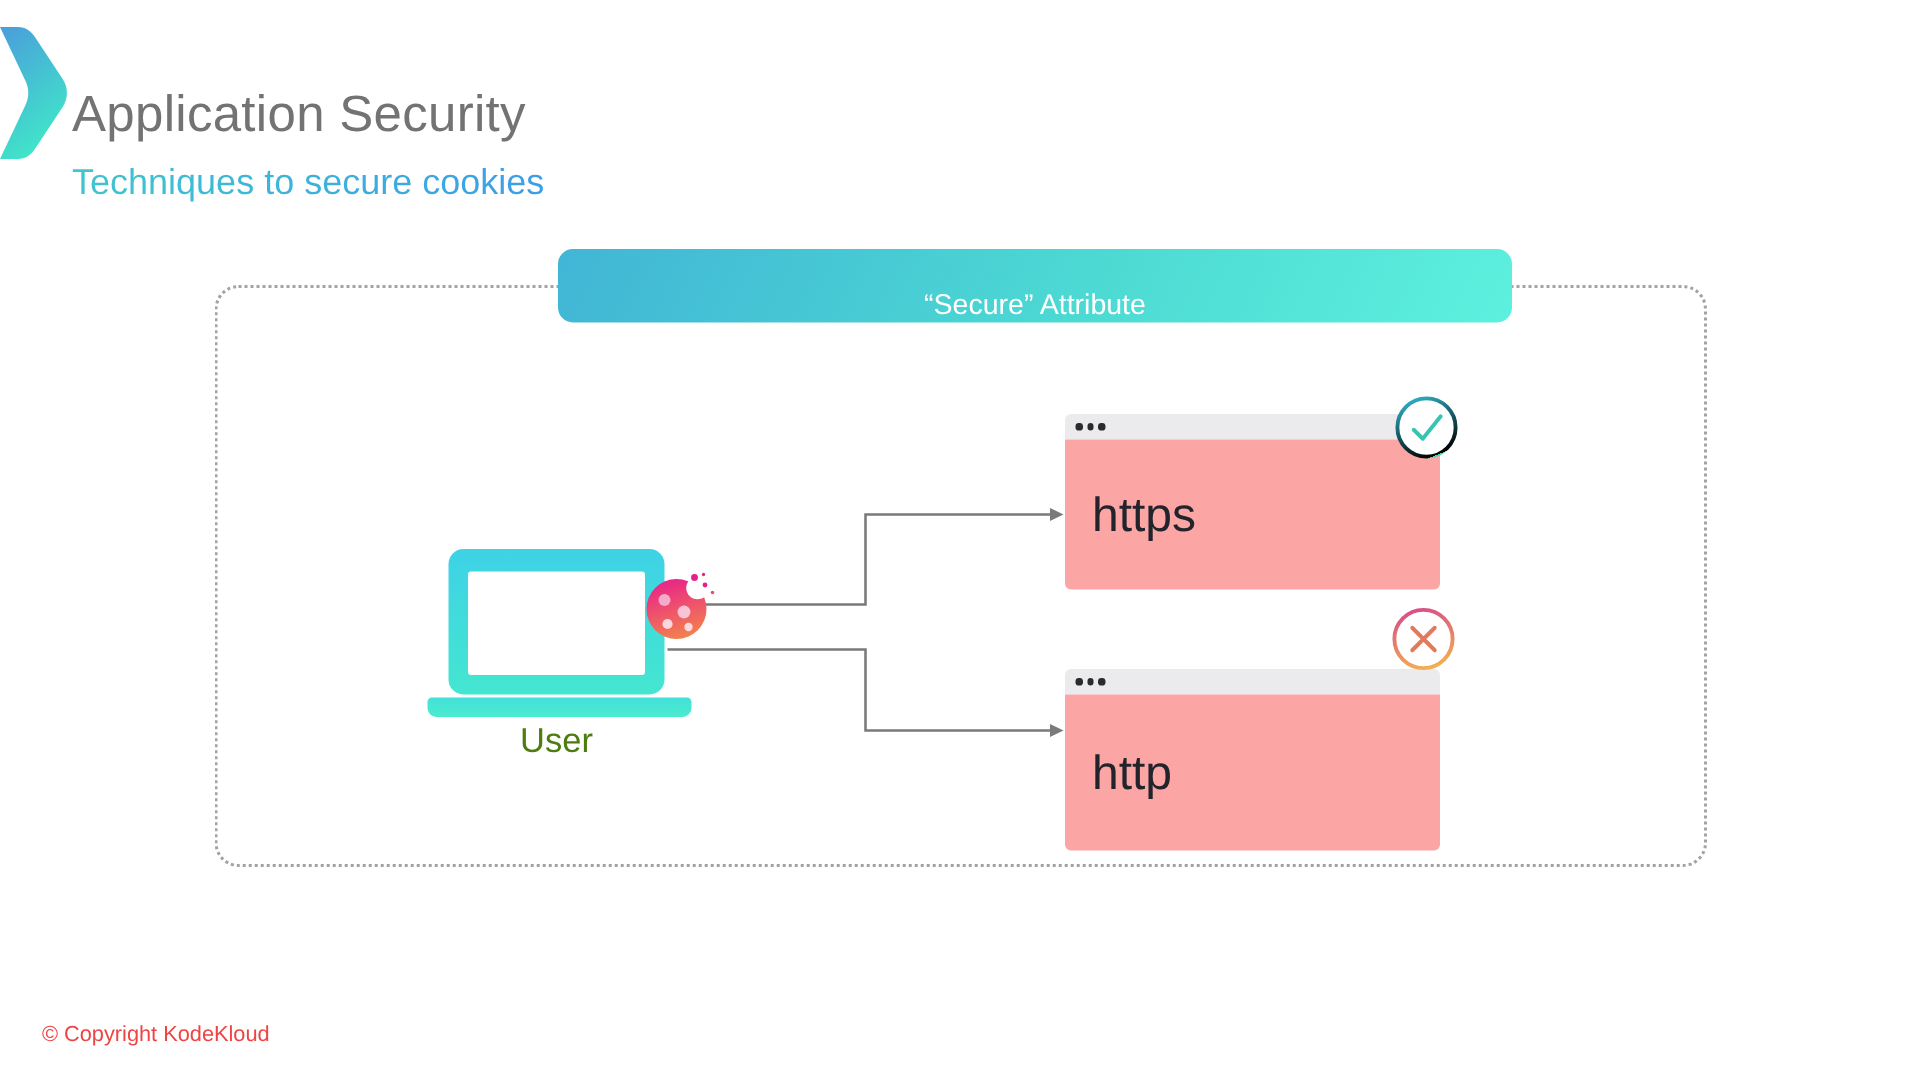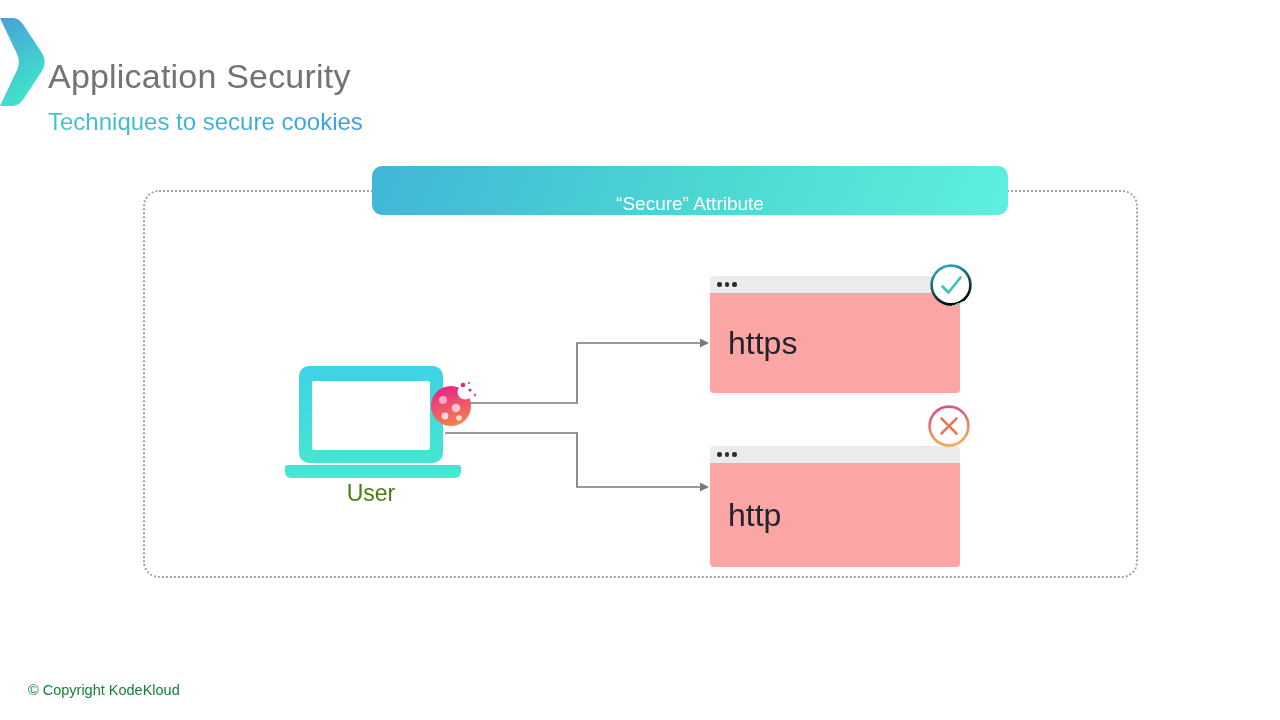--- a/index.html
+++ b/index.html
@@ -73,21 +73,21 @@
     display:flex; align-items:center; padding-left:18px;
     font-size:32px; color:#23232b;
   }
   
   .badge { position:absolute; width:44px; height:44px; z-index:5; }
   .badge-check { left:929px; top:263px; }
   .badge-cross { left:927px; top:404px; }
   
   .copyright {
     position:absolute; left:28px; top:682px;
-    font-size:14.5px; color:#15803d;
+    font-size:14.5px; color:#ef4444;
   }
 </style>
 </head>
 <body>
 
 <div class="slide">
 
   <svg class="logo" viewBox="0 0 46 88" aria-hidden="true">
     <defs>
       <linearGradient id="logoGrad" x1="0" y1="0" x2="0.4" y2="1">

